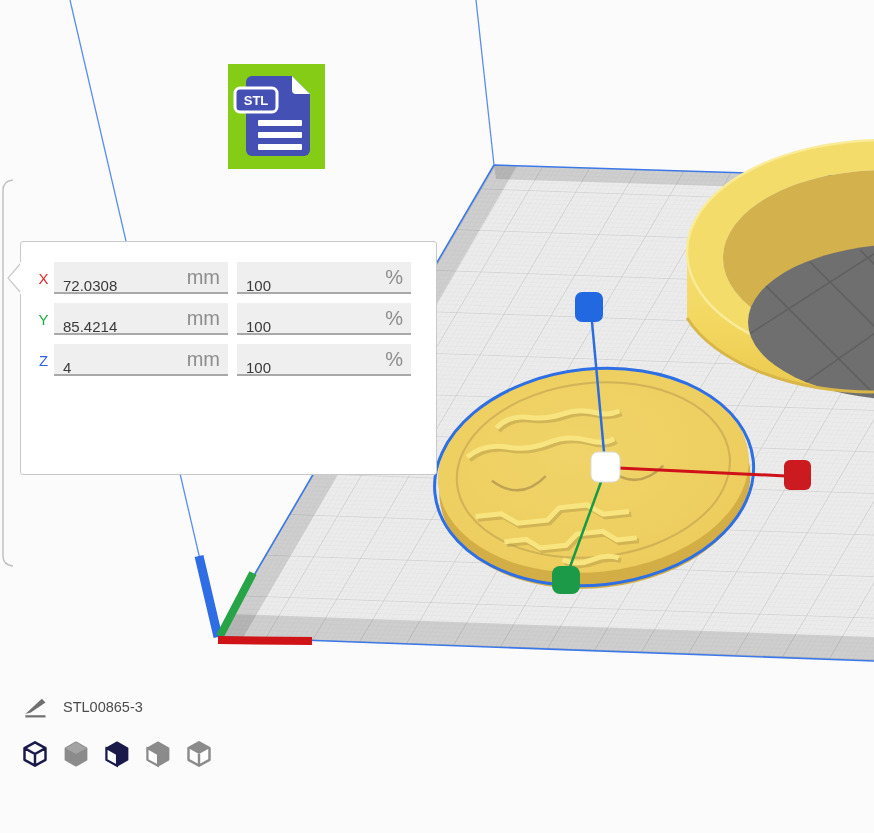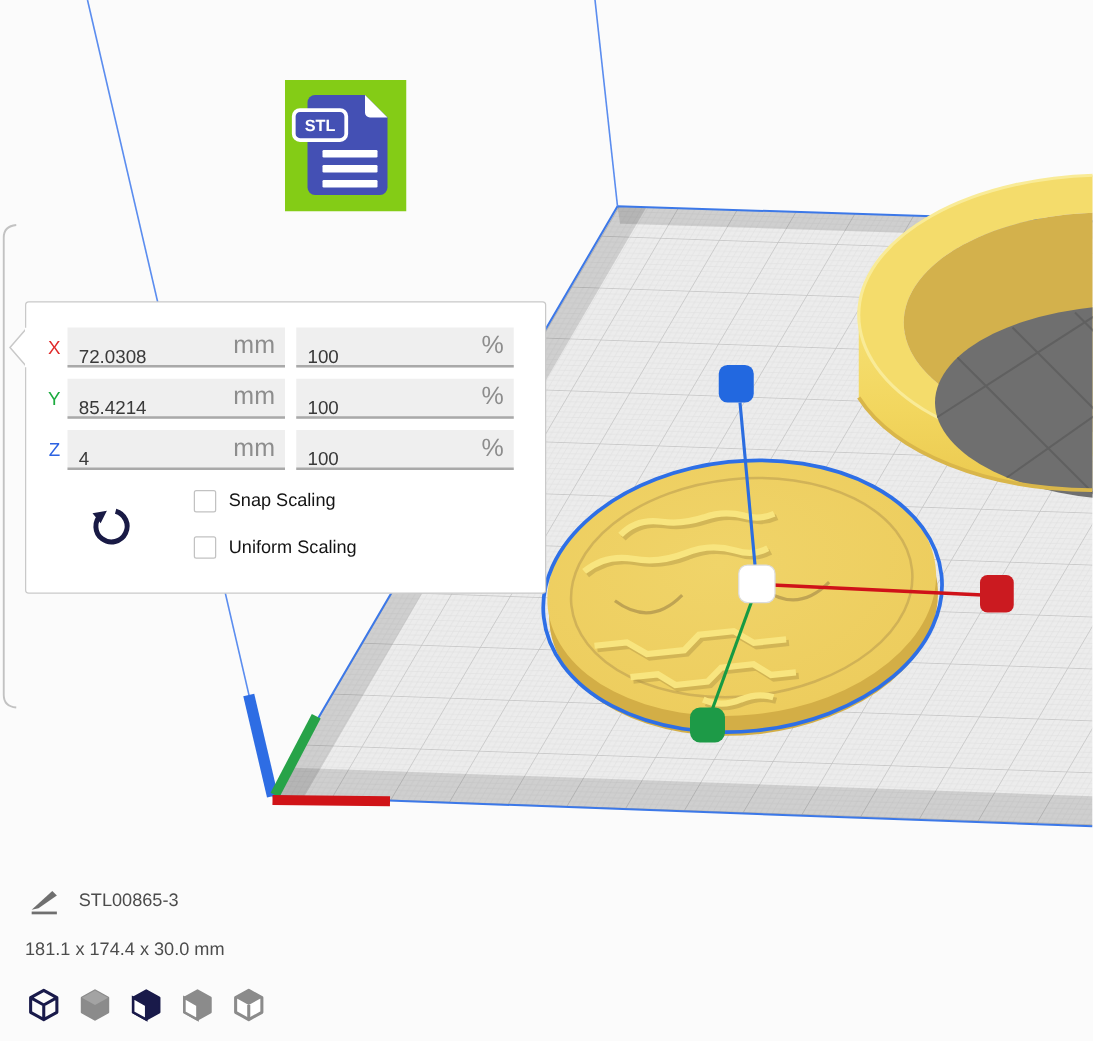--- a/index.html
+++ b/index.html
@@ -50,21 +50,21 @@
     width:18px;height:18px;background:#ffffff;border:1px solid #c2c2c2;
     border-radius:2px;box-sizing:border-box;cursor:pointer;flex:0 0 18px;
   }
   .check-label{margin-left:10px;font-size:14.5px;color:#141414;}
 
   
   .objlist{position:absolute;left:0;top:676px;width:420px;}
   .objlist-header{display:flex;align-items:center;}
   .chev{margin-left:22px;width:16px;height:14px;cursor:pointer;}
   .objlist-title{margin-left:16px;font-size:14.5px;color:#4c4c4c;}
-  .obj-row{display:flex;align-items:center;margin-top:34px;}
+  .obj-row{display:flex;align-items:center;margin-top:20px;}
   .pencil{margin-left:22px;width:25px;height:22px;}
   .obj-name{margin-left:16px;font-size:14.5px;color:#4c4c4c;}
   .obj-dims{margin-left:20px;margin-top:20px;font-size:14.5px;color:#4c4c4c;}
   .cube-row{display:flex;margin-left:20px;margin-top:22px;}
   .cube-row svg{margin-right:11px;cursor:pointer;}
 </style>
 </head>
 <body>
 
 <svg id="scene" viewBox="0 0 874 833">
@@ -207,53 +207,34 @@
     <span class="sp-axis z">Z</span>
     <div class="sp-field">
       <input value="4" style="">
       <span class="sp-unit">mm</span>
     </div>
     <div class="sp-field">
       <input value="100" style="">
       <span class="sp-unit">%</span>
     </div>
   </div>
-  <div class="sp-footer">
-    <div class="reset-btn">
-      <svg width="40" height="42" viewBox="-20 -21 40 42">
-        <path d="M -8.2 -9.2 A 12.5 12.5 0 1 0 3.5 -12" fill="none" stroke="#191a45" stroke-width="4" stroke-linecap="butt"></path>
-        <polygon points="-15,-10.5 -3.5,-12.5 -8.5,-2.5" fill="#191a45"></polygon>
-      </svg>
-    </div>
-    <div class="check-col">
-      <div class="check-row">
-        <span class="checkbox"></span>
-        <span class="check-label">Snap Scaling</span>
-      </div>
-      <div class="check-row">
-        <span class="checkbox"></span>
-        <span class="check-label">Uniform Scaling</span>
-      </div>
-    </div>
-  </div>
 </div>
 <svg class="panel-notch" width="16" height="32" viewBox="0 0 16 32">
   <path d="M15 1 L2 16 L15 31" fill="#ffffff" stroke="#c9c9c9" stroke-width="1.2"></path>
   <rect x="14" y="0" width="2" height="32" fill="#ffffff"></rect>
 </svg>
 
 <div class="objlist">
   <div class="obj-row">
     <svg class="pencil" viewBox="0 0 26 24">
       <polygon points="21,3 25,7 9,18 3,19.5" fill="#6f6f6f"></polygon>
       <rect x="3" y="21" width="22" height="2.4" fill="#6f6f6f"></rect>
     </svg>
     <span class="obj-name">STL00865-3</span>
   </div>
-  <div class="obj-dims">181.1 x 174.4 x 30.0 mm</div>
 
   <div class="cube-row">
     <svg width="30" height="28" viewBox="0 0 24 24">
       <path d="M12 2 L21 7 L21 17 L12 22 L3 17 L3 7 Z M3 7 L12 12 L21 7 M12 12 L12 22" fill="none" stroke="#191a4a" stroke-width="2.1" stroke-linejoin="round"></path>
     </svg>
     <svg width="30" height="28" viewBox="0 0 24 24">
       <path d="M12 2 L21 7 L21 17 L12 22 L3 17 L3 7 Z" fill="#8b8b8b" stroke="#8b8b8b" stroke-width="1.5" stroke-linejoin="round"></path>
       <path d="M12 2 L21 7 L12 12 L3 7 Z" fill="#a3a3a3"></path>
     </svg>
     <svg width="30" height="28" viewBox="0 0 24 24">

